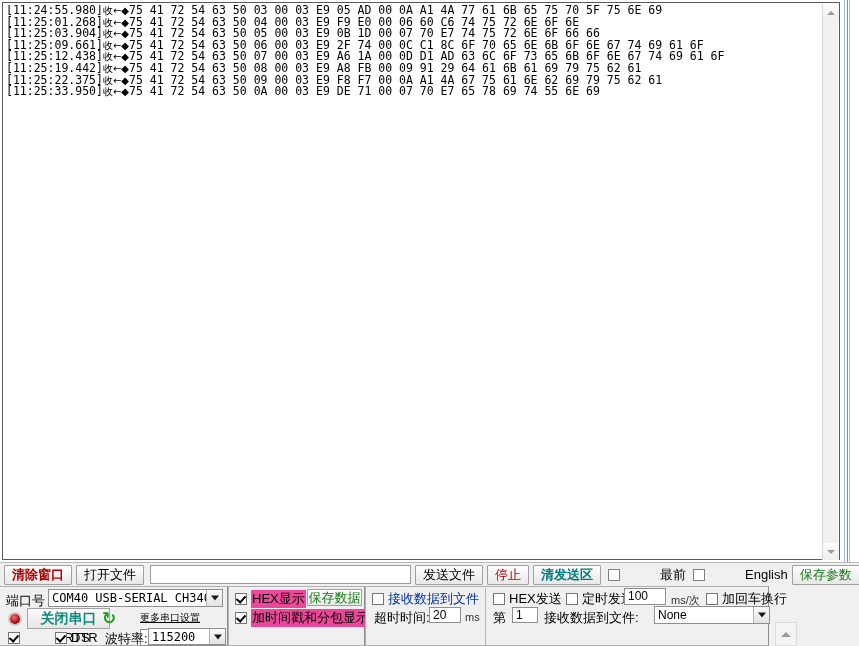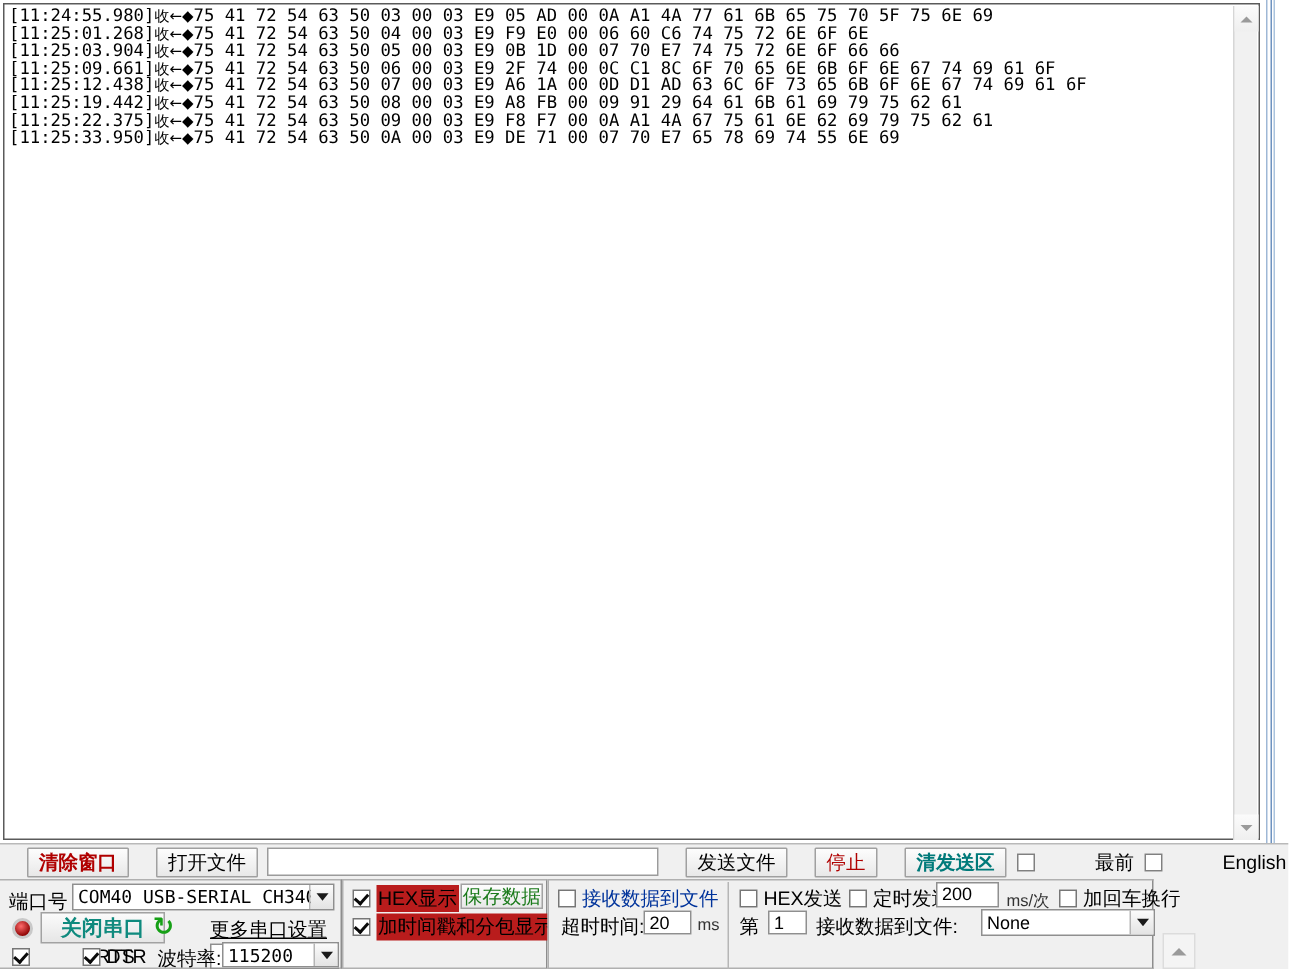--- a/index.html
+++ b/index.html
@@ -87,21 +87,21 @@
     left: 0; top: 562px;
     width: 859px; height: 24px;
     background: #f0f0f0;
     border-top: 1px solid #b9b9b9;
     box-sizing: border-box;
     display: flex;
     align-items: center;
   }
   .tb-btn {
     height: 20px;
-    margin-left: 18px;
+    margin-left: 4px;
     padding: 0 7px;
     background: linear-gradient(to bottom,#fdfdfd,#e8e8e8);
     border: 1px solid #a0a0a0;
     border-radius: 1px;
     font-size: 13px;
     line-height: 18px;
     color: #000;
     display: inline-flex;
     align-items: center;
     white-space: nowrap;
@@ -250,21 +250,21 @@
   }
   .chk .box.checked::after {
     content: "";
     position: absolute;
     left: 2px; top: 0px;
     width: 4px; height: 7px;
     border: solid #0a0a0a;
     border-width: 0 2px 2px 0;
     transform: rotate(42deg);
   }
-  .hl { background: #b91c1c; padding: 0 1px; }
+  .hl { background: #ec4899; padding: 0 1px; }
   .btn-sm {
     position: absolute;
     background: linear-gradient(to bottom,#fdfdfd,#e8e8e8);
     border: 1px solid #a2a2a2;
     font-size: 13px;
     display: flex;
     align-items: center;
     justify-content: center;
     box-sizing: border-box;
     cursor: pointer;
@@ -298,21 +298,21 @@
     left: 100px; top: 22px;
     width: 18px; height: 18px;
     font-size: 17px; color: #16a016; font-weight: bold;
     line-height: 18px; text-align: center;
     font-family: "DejaVu Sans", sans-serif;
     cursor: pointer;
   }
   #more-settings {
     position: absolute;
     left: 140px; top: 24px;
-    font-size: 13px; color:#000;
+    font-size: 10px; color:#000;
     text-decoration: underline;
     cursor: pointer;
     white-space: nowrap;
     font-family: "Liberation Sans", sans-serif;
   }
   #blank-box {
     position: absolute;
     left: 140px; top: 42px;
     width: 86px; height: 17px;
     background: #ffffff;
@@ -435,21 +435,21 @@
     <div class="vsep" style="left:119px; top:1px; height:58px;"></div>
 
     <div class="chk" style="left:127px; top:3px;">
       <span class="box"></span>
       <span>HEX发送</span>
     </div>
     <div class="chk" style="left:200px; top:3px;">
       <span class="box"></span>
       <span>定时发送:</span>
     </div>
-    <div class="txtbox" style="left:258px; top:1px; width:42px; height:17px;">200</div>
+    <div class="txtbox" style="left:258px; top:1px; width:42px; height:17px;">100</div>
     <span class="lbl small" style="left:305px; top:6px;">ms/次</span>
     <div class="chk" style="left:340px; top:3px;">
       <span class="box"></span>
       <span>加回车换行</span>
     </div>
 
     <span class="lbl" style="left:127px; top:22px;">第</span>
     <div class="txtbox" style="left:146px; top:20px; width:26px; height:16px;">1</div>
     <span class="lbl" style="left:178px; top:22px;">接收数据到文件:</span>
     <div class="combo" style="left:288px; top:19px; width:116px; height:18px; font-family:Liberation Sans, sans-serif;">

